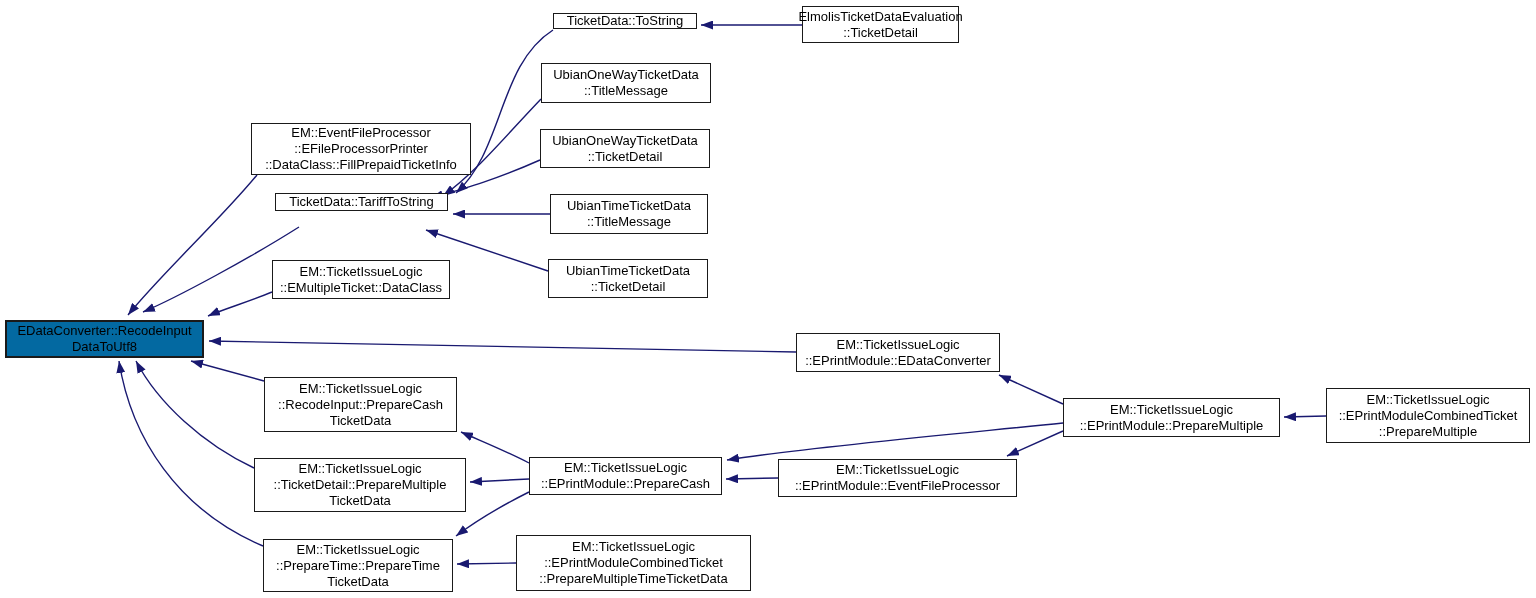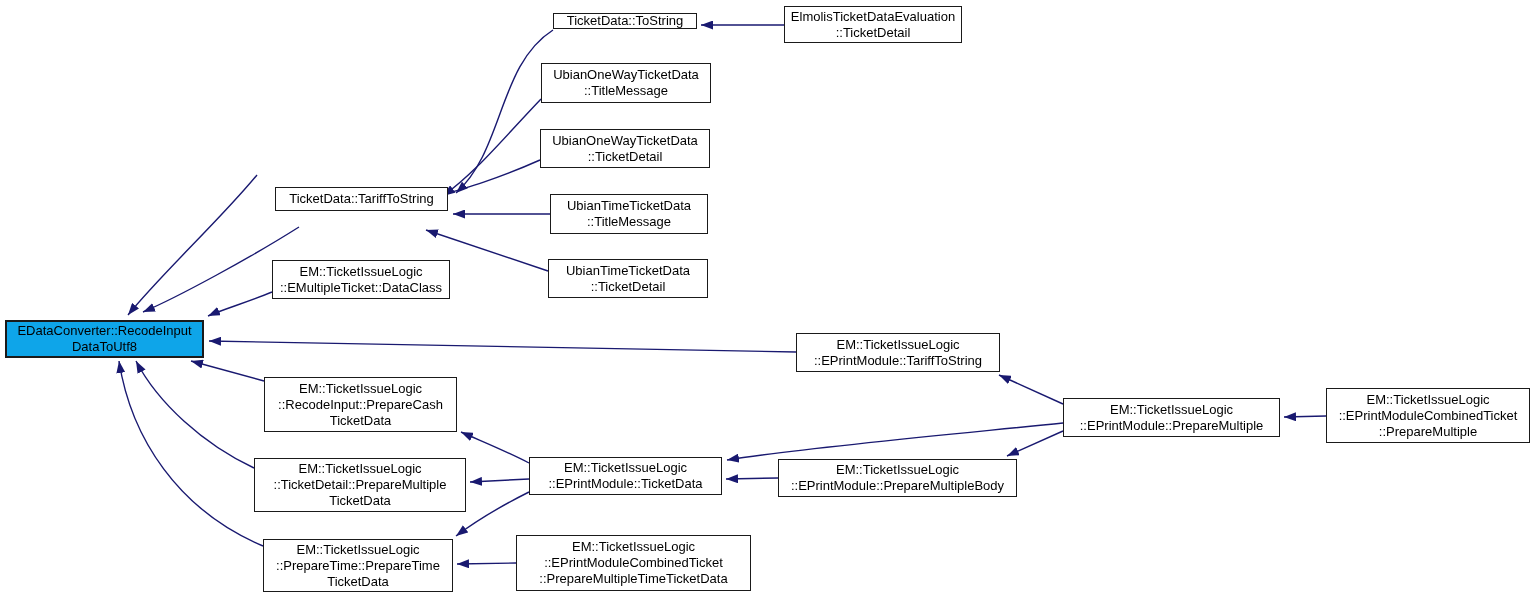--- a/index.html
+++ b/index.html
@@ -2,21 +2,21 @@
 <html><head>
 <meta charset="utf-8">
 <style>
   html,body{margin:0;padding:0;background:#ffffff;}
   #canvas{position:relative;width:1536px;height:598px;background:#ffffff;overflow:hidden;
           font-family:"Liberation Sans",sans-serif;}
   #edge-layer{position:absolute;left:0;top:0;width:1536px;height:598px;}
   .node{position:absolute;box-sizing:border-box;background:#ffffff;border:1px solid #1a1a1a;
         display:flex;flex-direction:column;align-items:center;justify-content:center;
         font-size:13px;line-height:16px;color:#000;text-align:center;white-space:nowrap;}
-  .node.hl{background:#0ea5e9;border-width:2px;justify-content:center;}
+  .node.hl{background:#0369a1;border-width:2px;justify-content:center;}
   .node span{display:block;}
 </style>
 </head>
 <body>
 
 <div id="canvas">
 
   <svg id="edge-layer" viewBox="0 0 1536 598" xmlns="http://www.w3.org/2000/svg">
     <defs>
       <marker id="arrow" markerUnits="userSpaceOnUse" markerWidth="13" markerHeight="9" refX="12" refY="4.5" orient="auto">
@@ -51,80 +51,85 @@
 
   <div class="node hl" style="left:5px;top:320px;width:199px;height:38px">
     <span>EDataConverter::RecodeInput</span>
     <span>DataToUtf8</span>
   </div>
 
   <div class="node" style="left:553px;top:13px;width:144px;height:16px">
     <span>TicketData::ToString</span>
   </div>
 
-  <div class="node" style="left:784px;top:6px;width:178px;height:37px">
+  <div class="node" style="left:802px;top:6px;width:157px;height:37px">
     <span>ElmolisTicketDataEvaluation</span>
     <span>::TicketDetail</span>
   </div>
 
   <div class="node" style="left:541px;top:63px;width:170px;height:40px">
     <span>UbianOneWayTicketData</span>
     <span>::TitleMessage</span>
   </div>
 
   <div class="node" style="left:540px;top:129px;width:170px;height:39px">
     <span>UbianOneWayTicketData</span>
     <span>::TicketDetail</span>
   </div>
 
+  <div class="node" style="left:251px;top:123px;width:220px;height:52px">
+    <span>EM::EventFileProcessor</span>
+    <span>::EFileProcessorPrinter</span>
+    <span>::DataClass::FillPrepaidTicketInfo</span>
+  </div>
 
-  <div class="node" style="left:275px;top:187px;width:173px;height:24px">
+  <div class="node" style="left:275px;top:193px;width:173px;height:18px">
     <span>TicketData::TariffToString</span>
   </div>
 
   <div class="node" style="left:550px;top:194px;width:158px;height:40px">
     <span>UbianTimeTicketData</span>
     <span>::TitleMessage</span>
   </div>
 
   <div class="node" style="left:272px;top:260px;width:178px;height:39px">
     <span>EM::TicketIssueLogic</span>
     <span>::EMultipleTicket::DataClass</span>
   </div>
 
   <div class="node" style="left:548px;top:259px;width:160px;height:39px">
     <span>UbianTimeTicketData</span>
     <span>::TicketDetail</span>
   </div>
 
   <div class="node" style="left:796px;top:333px;width:204px;height:39px">
     <span>EM::TicketIssueLogic</span>
-    <span>::EPrintModule::TariffToString</span>
+    <span>::EPrintModule::EDataConverter</span>
   </div>
 
   <div class="node" style="left:264px;top:377px;width:193px;height:55px">
     <span>EM::TicketIssueLogic</span>
     <span>::RecodeInput::PrepareCash</span>
     <span>TicketData</span>
   </div>
 
   <div class="node" style="left:254px;top:458px;width:212px;height:54px">
     <span>EM::TicketIssueLogic</span>
     <span>::TicketDetail::PrepareMultiple</span>
     <span>TicketData</span>
   </div>
 
   <div class="node" style="left:529px;top:457px;width:193px;height:38px">
     <span>EM::TicketIssueLogic</span>
-    <span>::EPrintModule::TicketData</span>
+    <span>::EPrintModule::PrepareCash</span>
   </div>
 
   <div class="node" style="left:778px;top:459px;width:239px;height:38px">
     <span>EM::TicketIssueLogic</span>
-    <span>::EPrintModule::PrepareMultipleBody</span>
+    <span>::EPrintModule::EventFileProcessor</span>
   </div>
 
   <div class="node" style="left:1063px;top:398px;width:217px;height:39px">
     <span>EM::TicketIssueLogic</span>
     <span>::EPrintModule::PrepareMultiple</span>
   </div>
 
   <div class="node" style="left:1326px;top:388px;width:204px;height:55px">
     <span>EM::TicketIssueLogic</span>
     <span>::EPrintModuleCombinedTicket</span>

